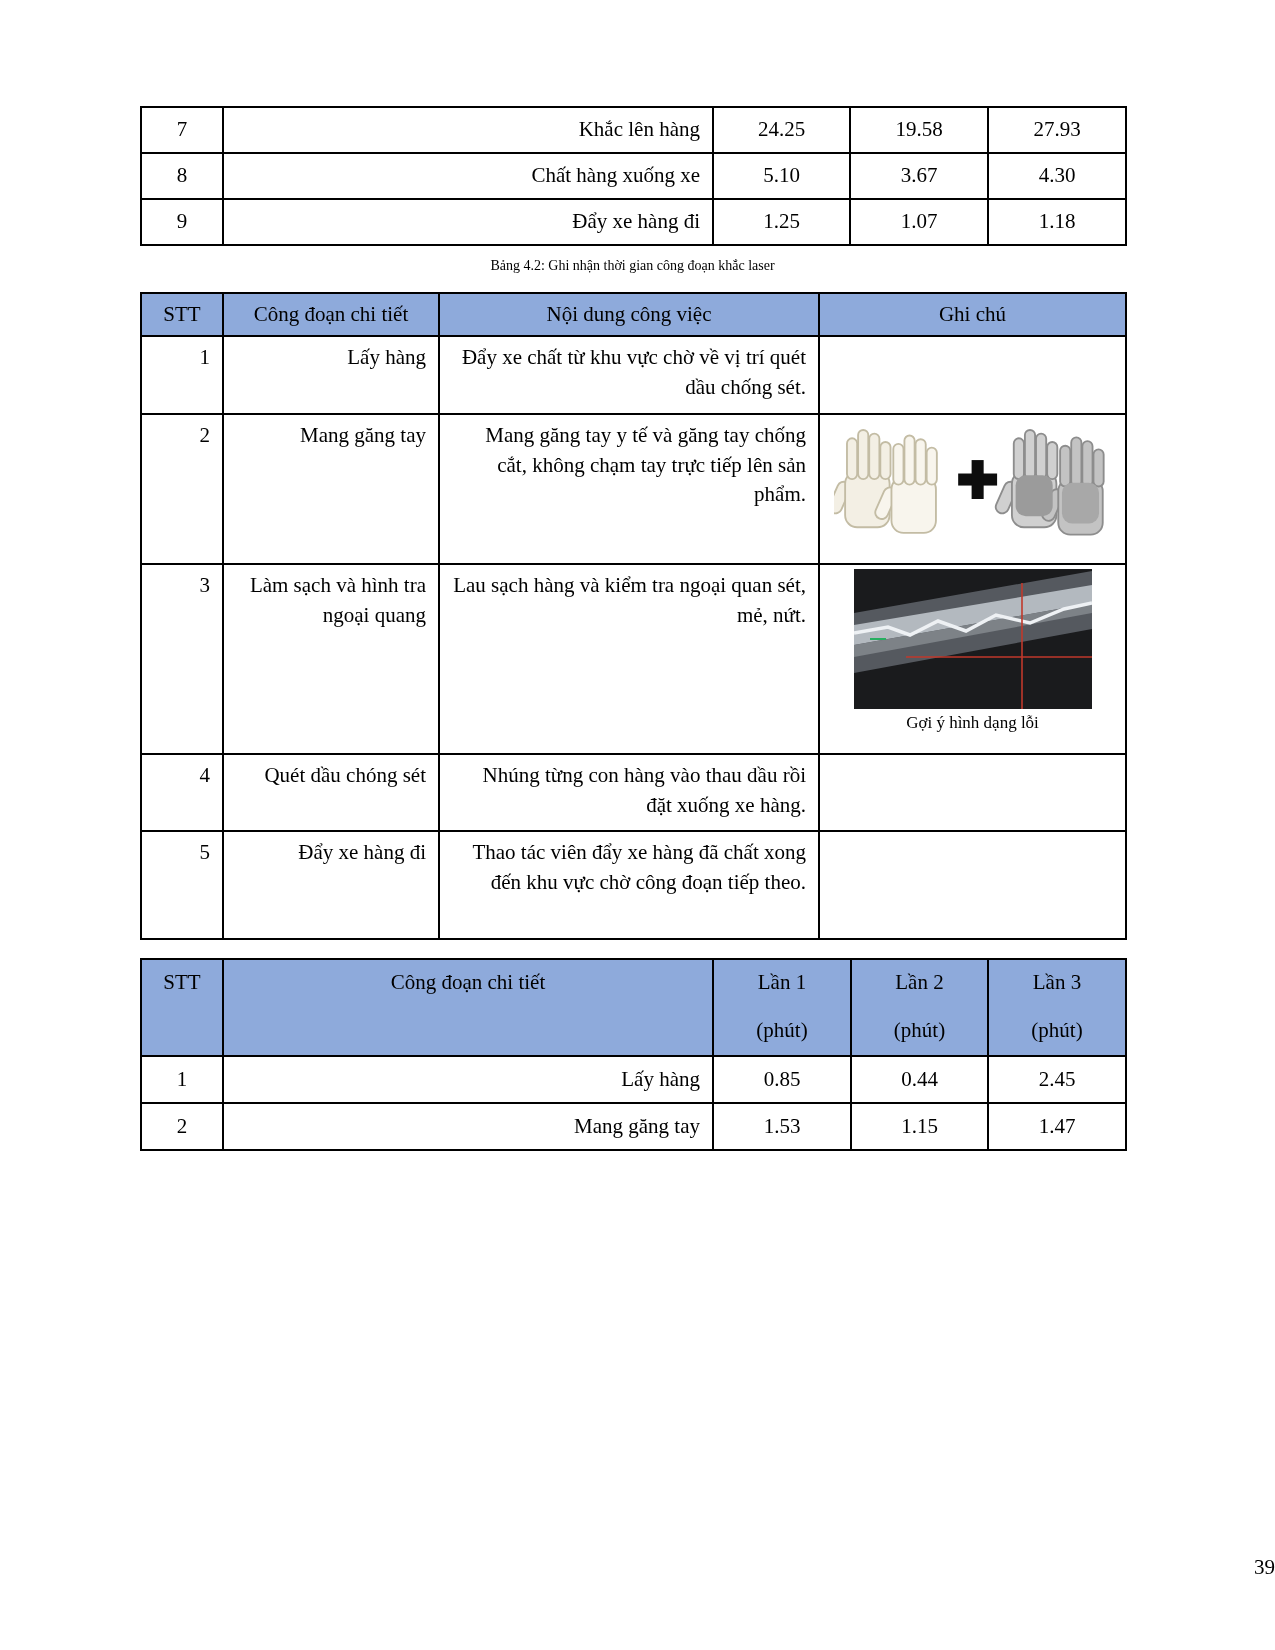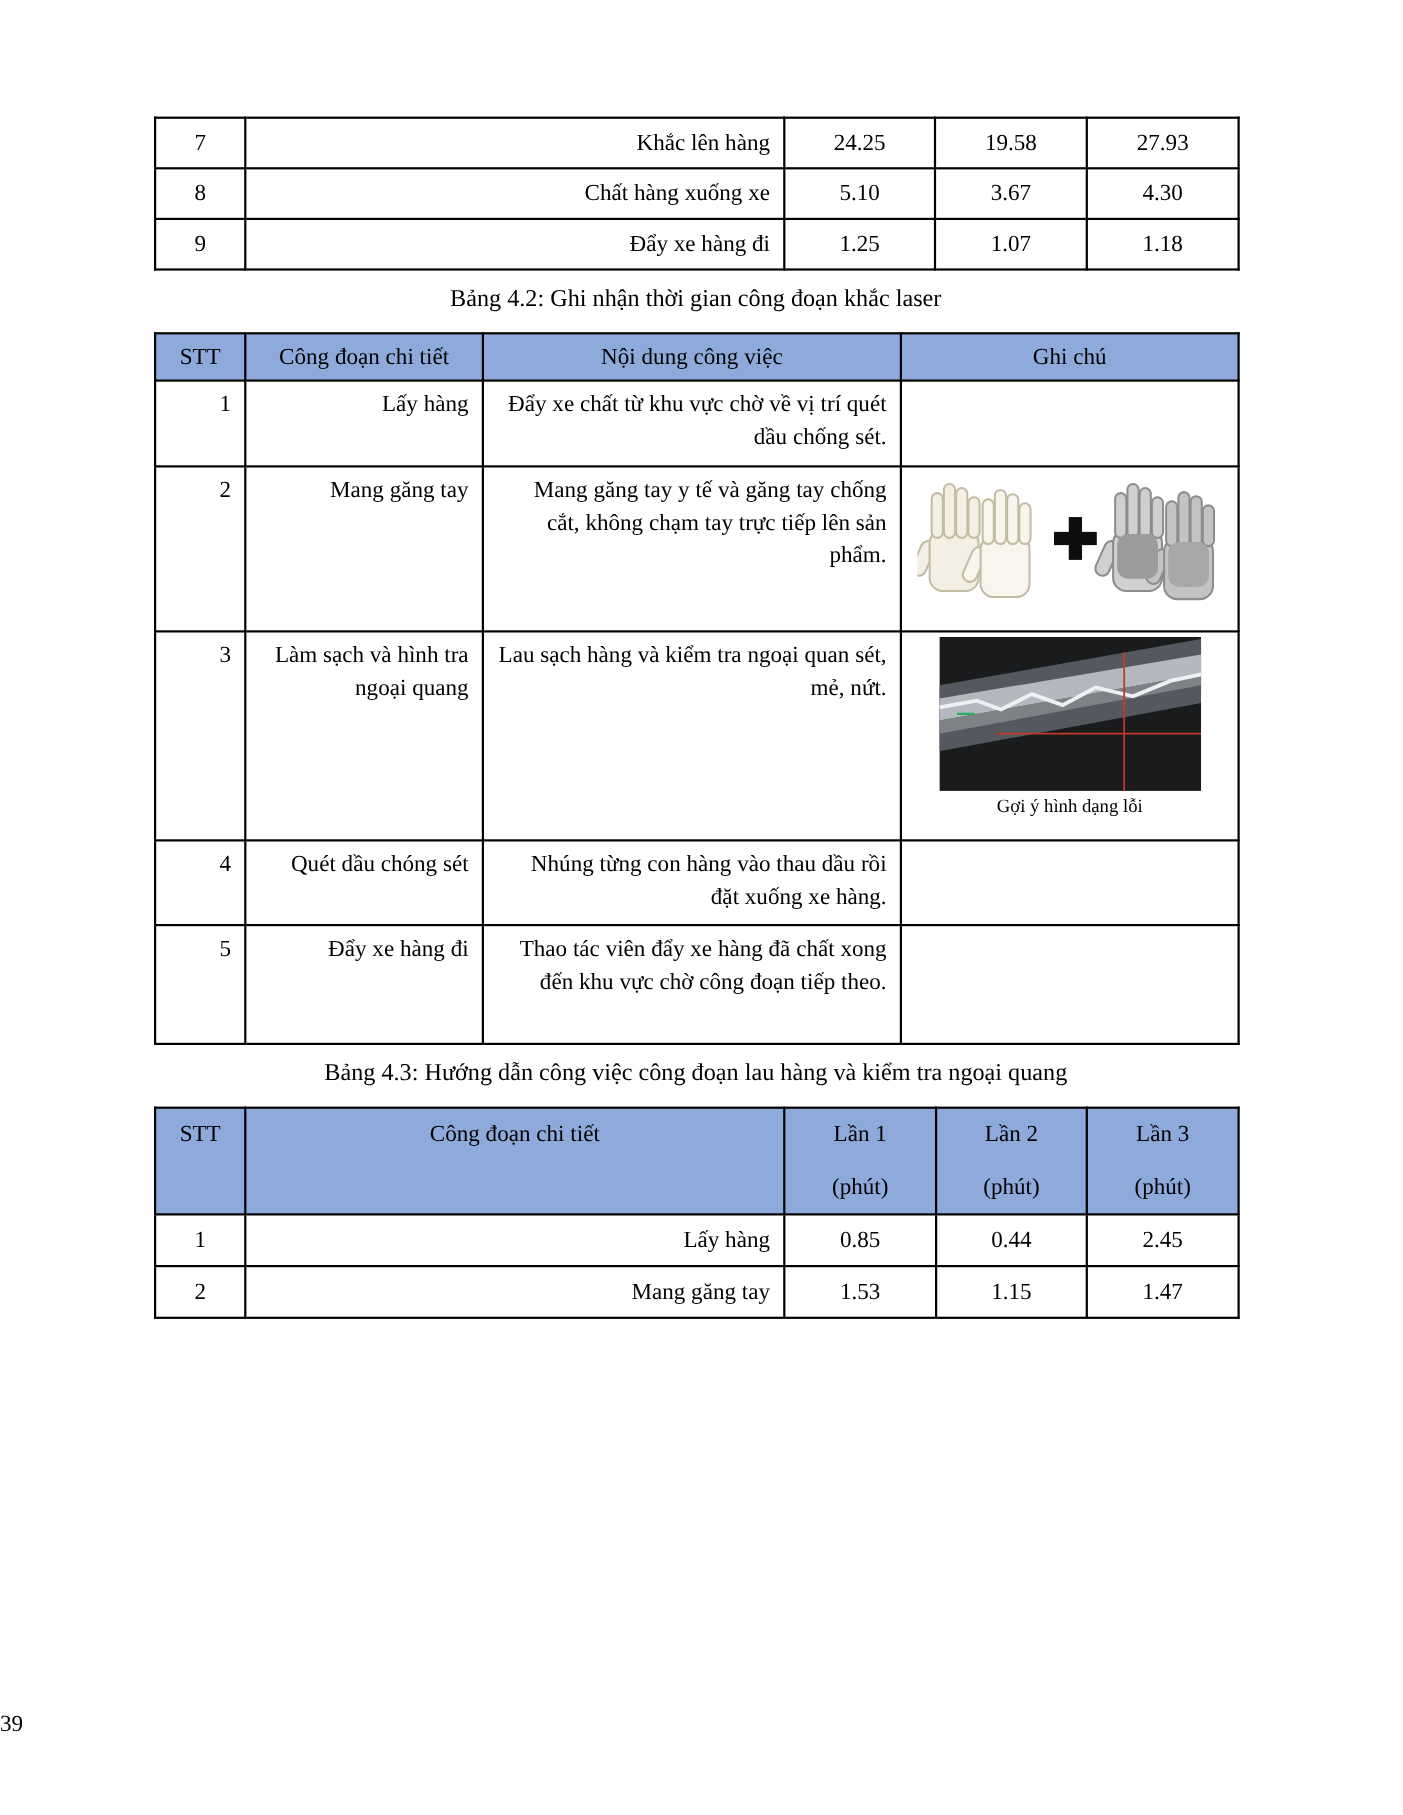--- a/index.html
+++ b/index.html
@@ -33,21 +33,21 @@
   .c { text-align: center; }
   .l { text-align: right; }
   th.hdr {
     background: #8EAADB;
     text-align: center;
     vertical-align: top;
     font-weight: normal;
   }
   .t44 th.hdr { padding-top: 8px; }
   .hdr-sub { margin-top: 18px; }
-  .caption { text-align: center; font-size: 22px; margin-top: 12px; }
+  .caption { text-align: center; font-size: 14px; margin-top: 12px; }
   .heading { font-size: 21px; margin-top: 28px; }
   .para {
     font-size: 21px; line-height: 1.47;
     text-align: justify; text-indent: 70px;
     margin-top: 16px; width: 985px;
   }
   .t43 { margin-top: 18px; }
   .t44 { margin-top: 18px; }
   .t42 tr { height: 46px; }
   .t43 .r-hdr { height: 40px; }
@@ -55,21 +55,21 @@
   .t43 .r2 { height: 150px; }
   .t43 .r3 { height: 190px; }
   .t43 .r4 { height: 77px; }
   .t43 .r5 { height: 108px; }
   .t44 .r-hdr { height: 97px; }
   .t44 .rdata { height: 47px; }
   .note-cell { text-align: center; padding: 4px 6px; }
   .note-caption { font-size: 17px; text-align: center; margin-top: 2px; }
   .page-number {
     position: absolute; left: 0; right: 0; bottom: 70px;
-    text-align: left; font-size: 21px;
+    text-align: right; font-size: 21px;
   }
   svg { display: inline-block; vertical-align: middle; }
 </style>
 </head>
 <body>
 
 <div class="page">
 
   <table class="t42">
     <colgroup>
@@ -183,21 +183,20 @@
       </tr>
       <tr class="r5">
         <td class="l">5</td>
         <td class="l">Đẩy xe hàng đi</td>
         <td class="l">Thao tác viên đẩy xe hàng đã chất xong đến khu vực chờ công đoạn tiếp theo.</td>
         <td class="l"></td>
       </tr>
     </tbody>
   </table>
 
-  <div class="caption">Bảng 4.3: Hướng dẫn công việc công đoạn lau hàng và kiểm tra ngoại quang</div>
 
 
   <table class="t44">
     <colgroup>
       <col style="width:82px">
         <col style="width:490px">
         <col style="width:138px">
         <col style="width:137px">
         <col style="width:138px">
     </colgroup>

